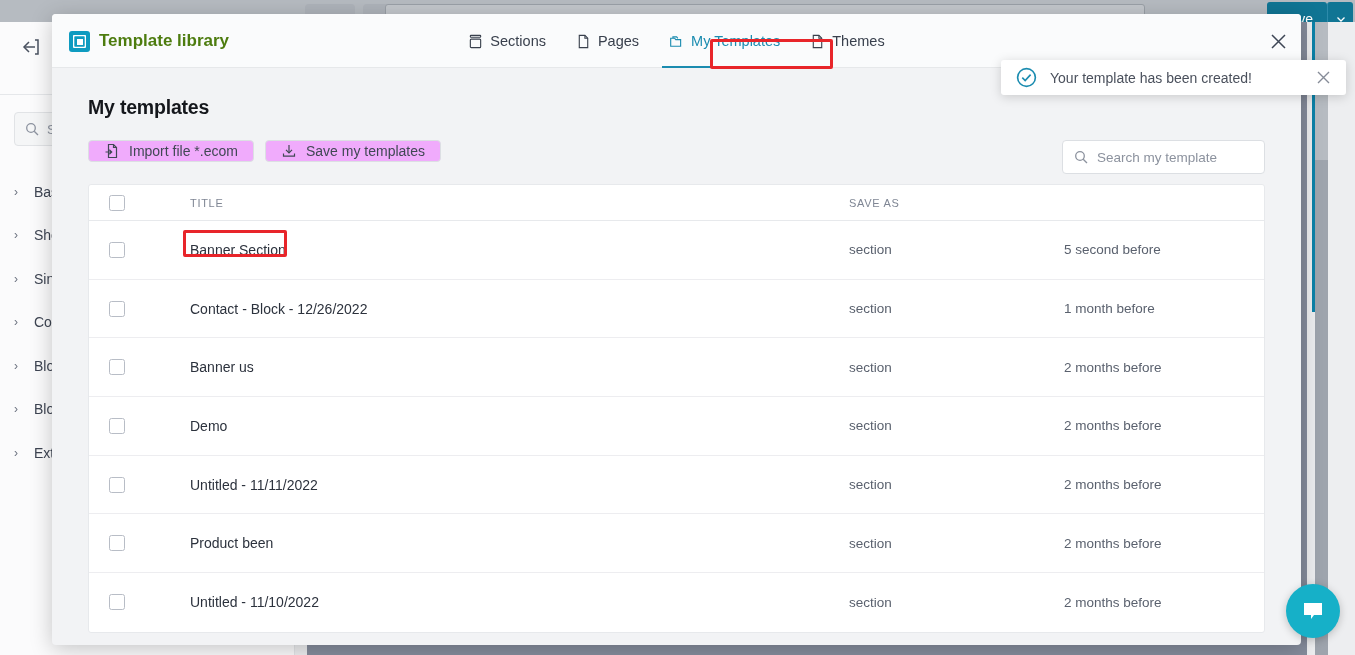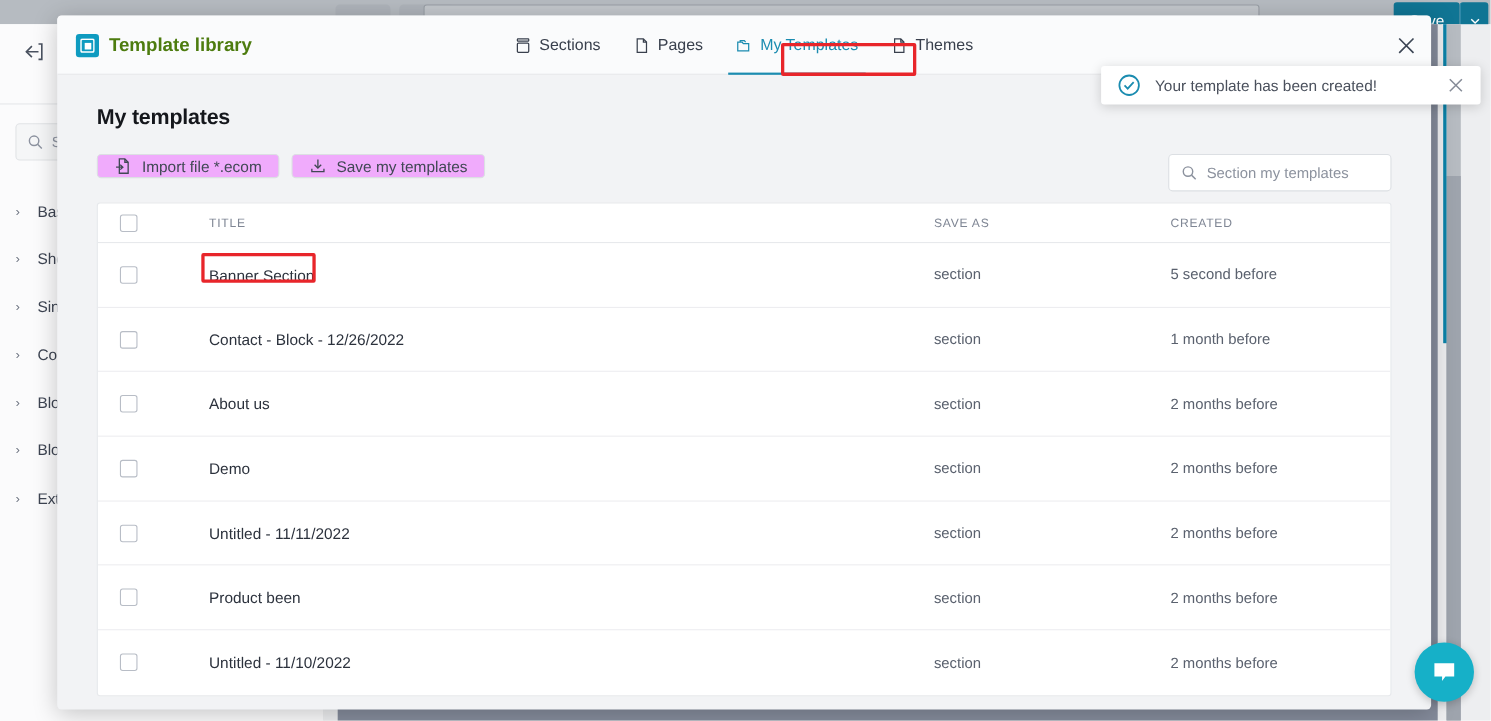--- a/index.html
+++ b/index.html
@@ -364,32 +364,31 @@
           <path d="M2.5 10.5 v2.6 h11 v-2.6" fill="none" stroke="#404854" stroke-width="1.2"></path>
         </svg>
         <span>Save my templates</span>
       </div>
 
       <div class="search-box">
         <svg width="14" height="14" viewBox="0 0 14 14">
           <circle cx="6" cy="6" r="4.3" fill="none" stroke="#8c929e" stroke-width="1.3"></circle>
           <path d="M9.2 9.2 L13 13" stroke="#8c929e" stroke-width="1.3"></path>
         </svg>
-        <span>Section my templates</span>
+        <span>Search my template</span>
       </div>
     </div>
 
     <div class="table">
       <div class="trow head">
         <div class="cb-cell">
           <div class="cb"></div>
         </div>
         <div class="c-title">TITLE</div>
         <div class="c-save">SAVE AS</div>
-        <div class="c-created">CREATED</div>
       </div>
 
       <div class="trow">
         <div class="cb-cell">
           <div class="cb"></div>
         </div>
         <div class="c-title">
           <span>Banner Section</span>
           <span class="title-redbox" style="left:-7px;top:-12px;width:104px;height:27px;"></span>
         </div>
@@ -403,21 +402,21 @@
         </div>
         <div class="c-title">Contact - Block - 12/26/2022</div>
         <div class="c-save">section</div>
         <div class="c-created">1 month before</div>
       </div>
 
       <div class="trow">
         <div class="cb-cell">
           <div class="cb"></div>
         </div>
-        <div class="c-title">About us</div>
+        <div class="c-title">Banner us</div>
         <div class="c-save">section</div>
         <div class="c-created">2 months before</div>
       </div>
 
       <div class="trow">
         <div class="cb-cell">
           <div class="cb"></div>
         </div>
         <div class="c-title">Demo</div>
         <div class="c-save">section</div>

